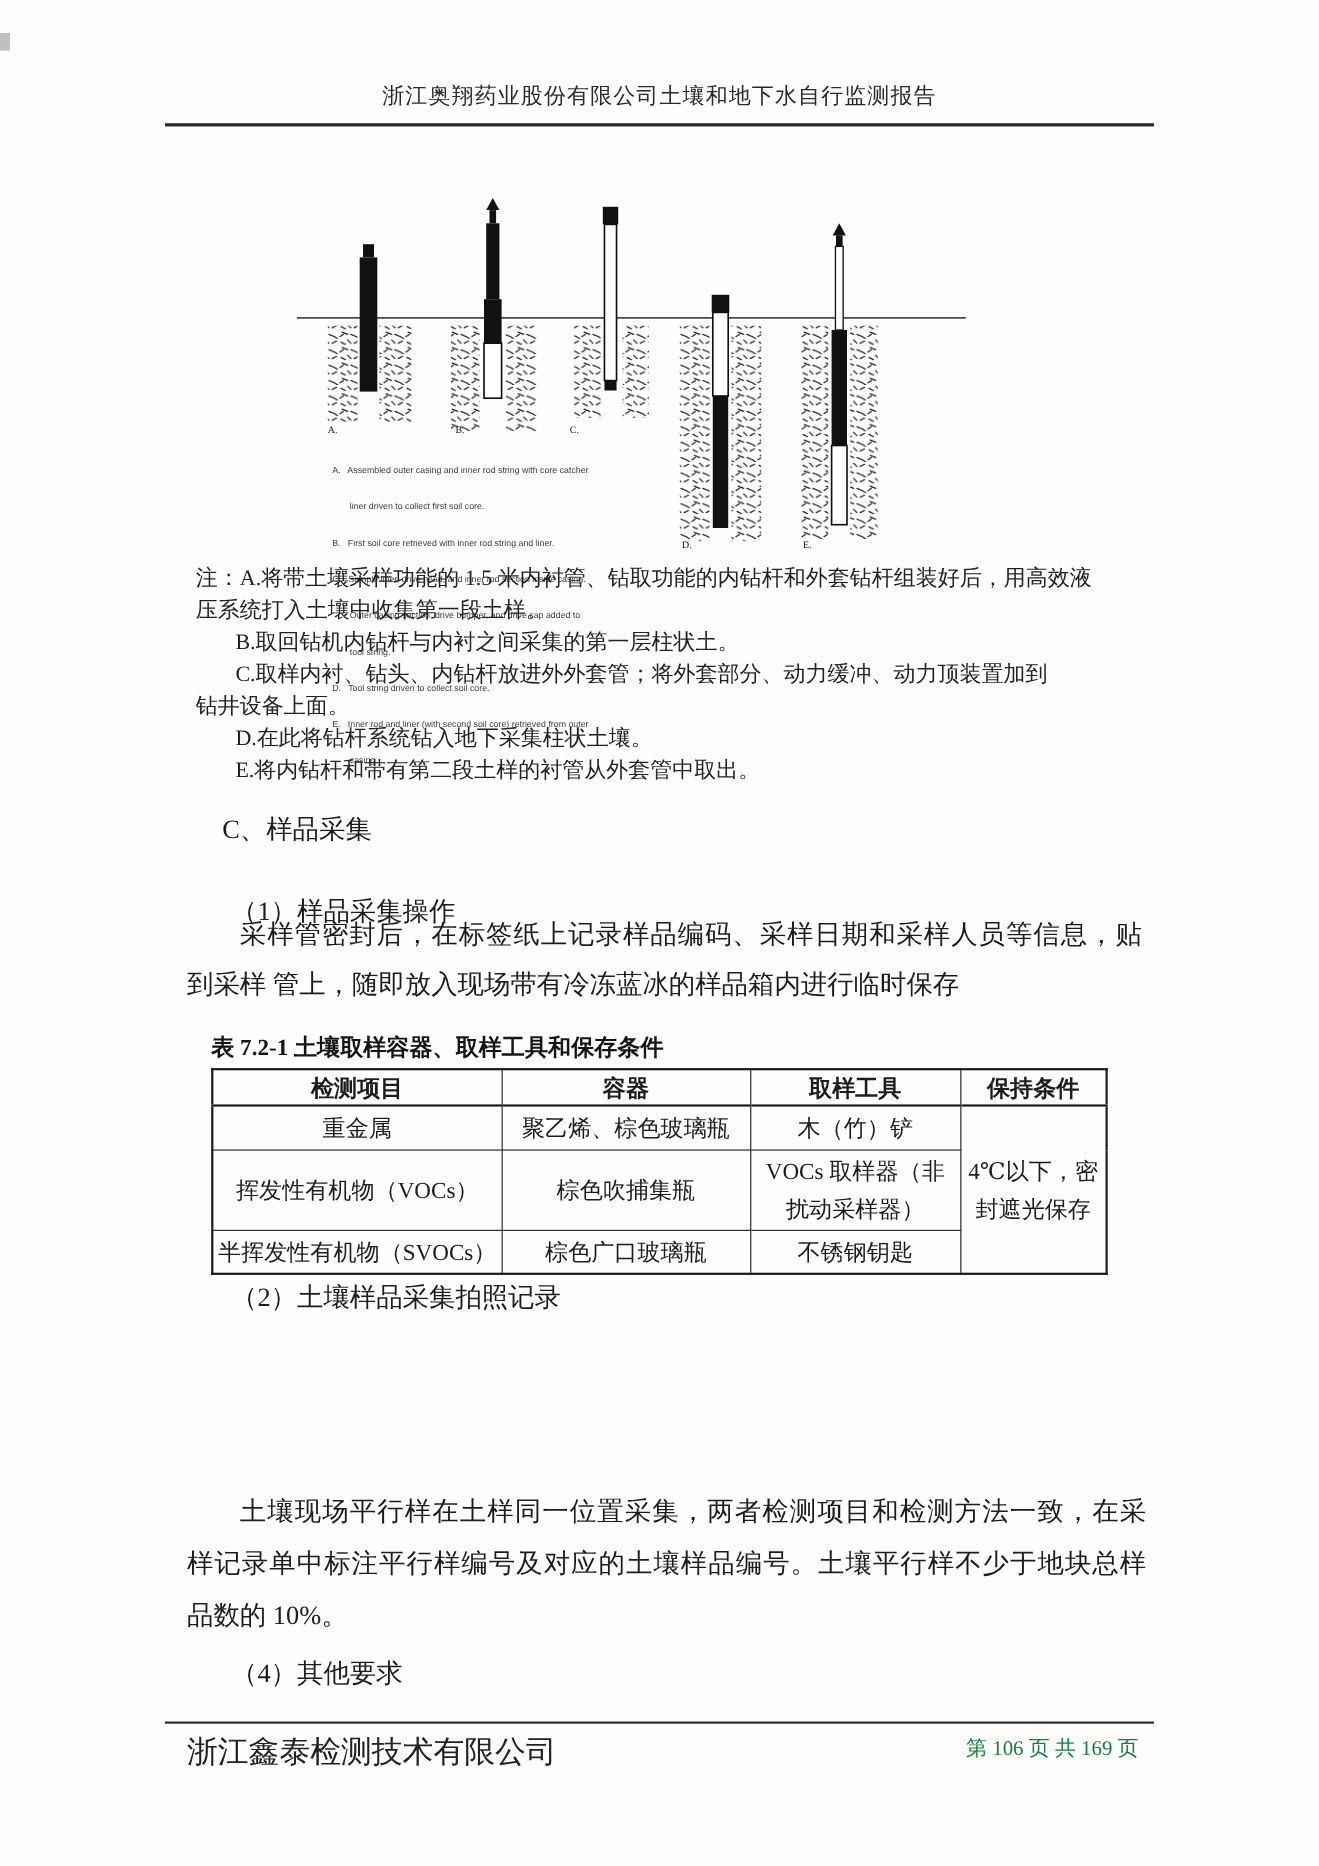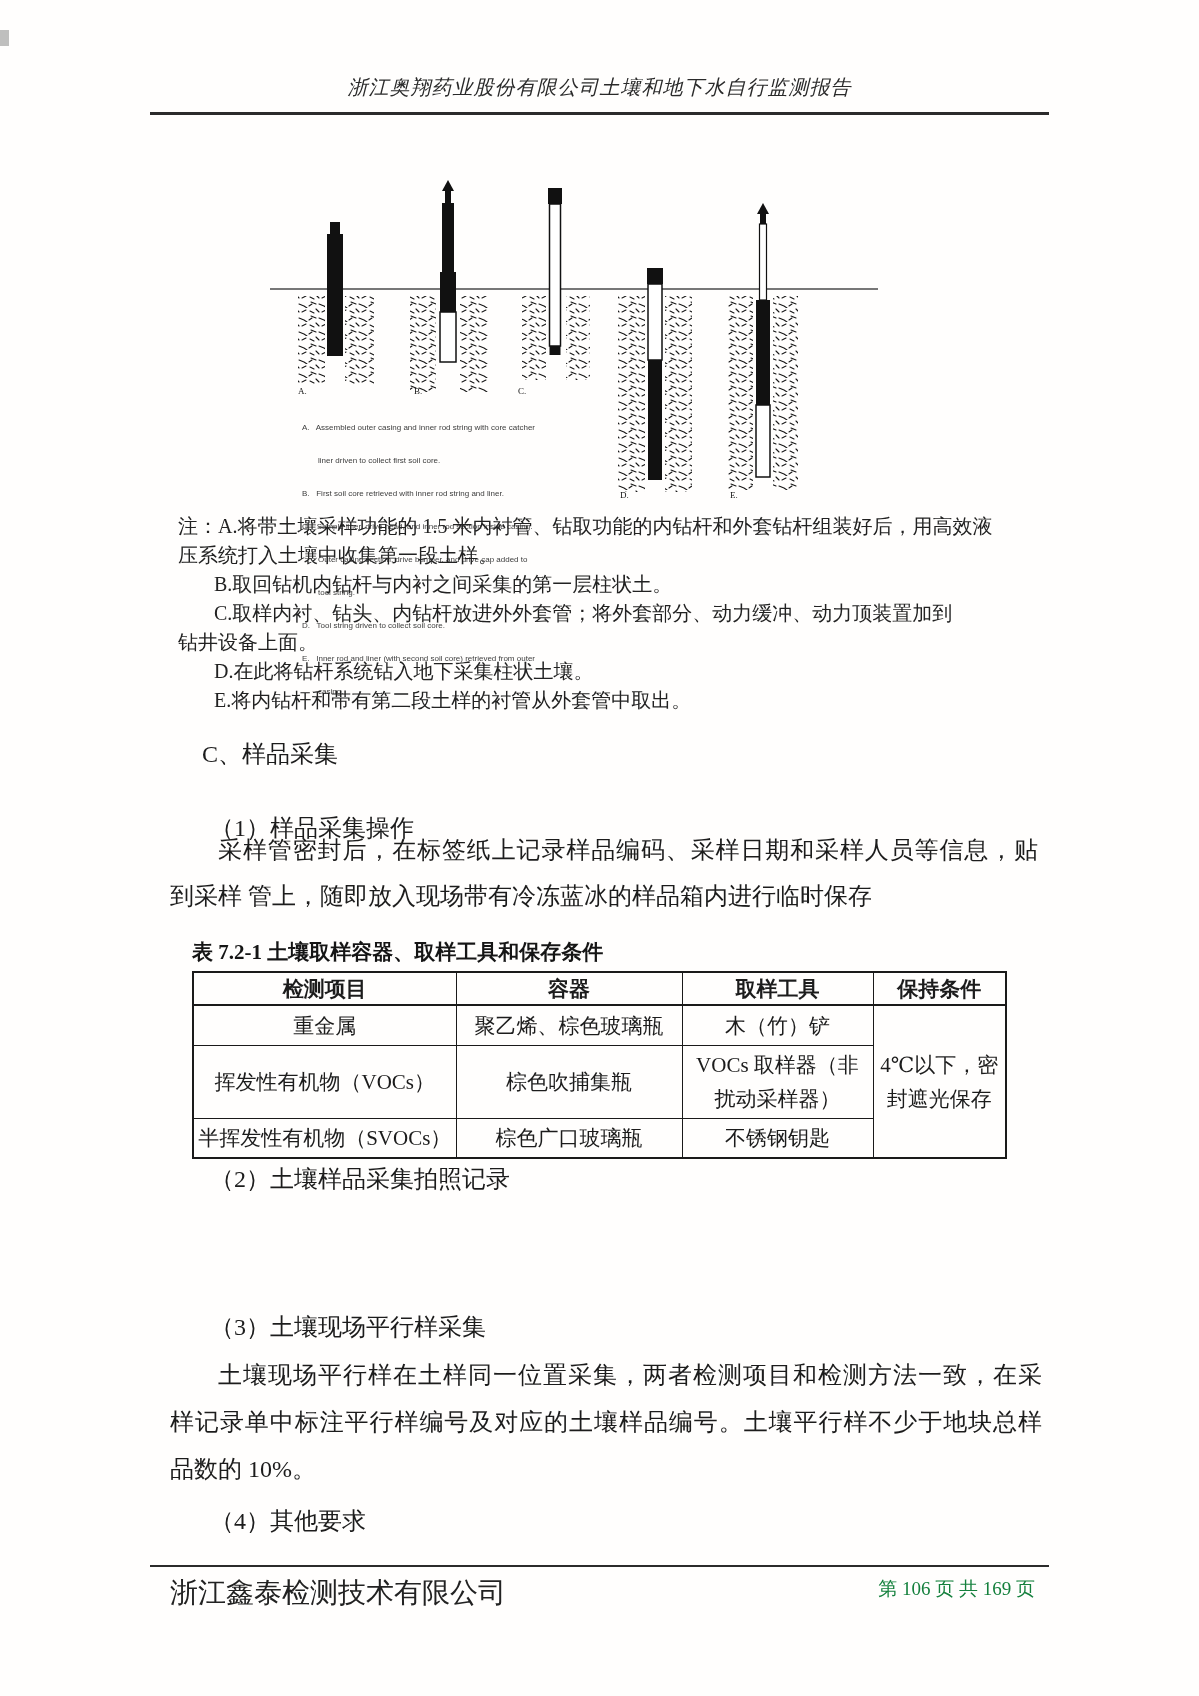--- a/index.html
+++ b/index.html
@@ -4,21 +4,21 @@
 <style>
   html,body{margin:0;padding:0;background:#ffffff;}
   .page{
     position:relative;width:1199px;height:1696px;background:#fffefd;
     font-family:"Liberation Serif","DejaVu Serif",serif;color:#1f1f1f;
     overflow:hidden;
   }
   .scan-mark{position:absolute;left:0;top:30px;width:9px;height:16px;background:#8a8a8a;opacity:.55;}
   
   .header-title{position:absolute;top:74px;left:0;width:100%;text-align:center;
-    font-size:20px;letter-spacing:1px;color:#2a2a2a;font-style:italic;}
+    font-size:20px;letter-spacing:1px;color:#2a2a2a;}
   .rule{position:absolute;left:150px;width:899px;height:3px;background:#2b2b2b;}
   .rule.header{top:112px;}
   .rule.footer{top:1565px;height:2px;}
   
   .figure{position:absolute;left:268px;top:140px;width:614px;height:360px;}
   .fig-cap{position:absolute;left:34px;top:260px;width:320px;
     font-family:"Liberation Sans","DejaVu Sans",sans-serif;
     font-size:8px;line-height:11px;color:#3c3c3c;white-space:pre;}
   .fig-cap .cont{padding-left:16px;}
   
@@ -179,21 +179,20 @@
       <td>半挥发性有机物（SVOCs）</td>
       <td>棕色广口玻璃瓶</td>
       <td>不锈钢钥匙</td>
     </tr>
   </tbody>
     </table>
 
   <div class="heading" style="left:210px;top:1163px;">（2）土壤样品采集拍照记录</div>
 
 
-  <div class="heading" style="left:210px;top:1311px;">（3）土壤现场平行样采集</div>
 
   <div class="para lh47" style="top:1352px;width:872px;">
     <span class="pl ind fill">土壤现场平行样在土样同一位置采集，两者检测项目和检测方法一致，在采</span>
     <span class="pl fill">样记录单中标注平行样编号及对应的土壤样品编号。土壤平行样不少于地块总样</span>
     <span class="pl">品数的 10%。</span>
   </div>
 
   <div class="heading" style="left:210px;top:1505px;">（4）其他要求</div>
 
   <div class="rule footer"></div>

